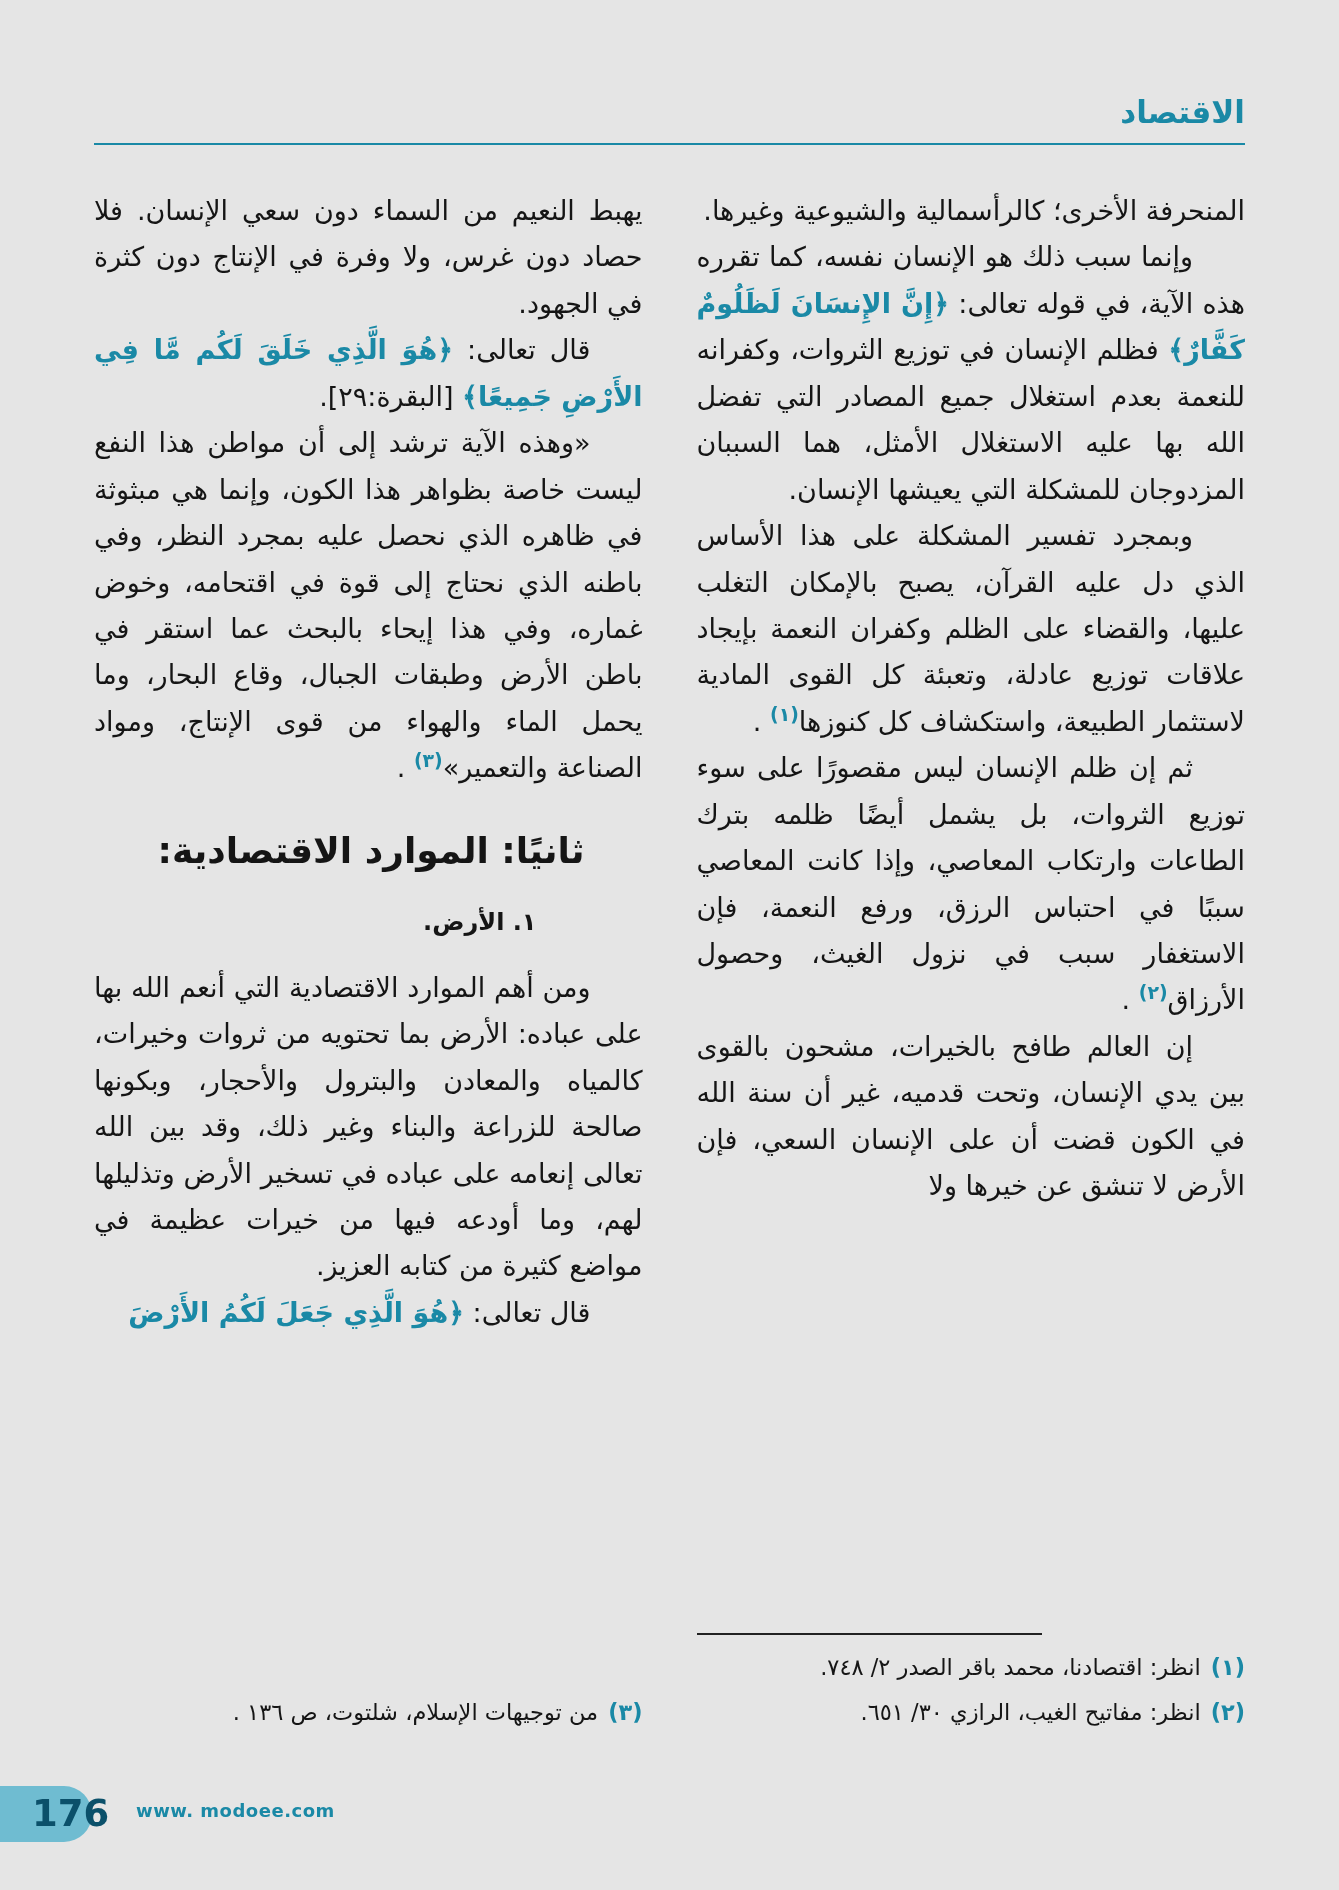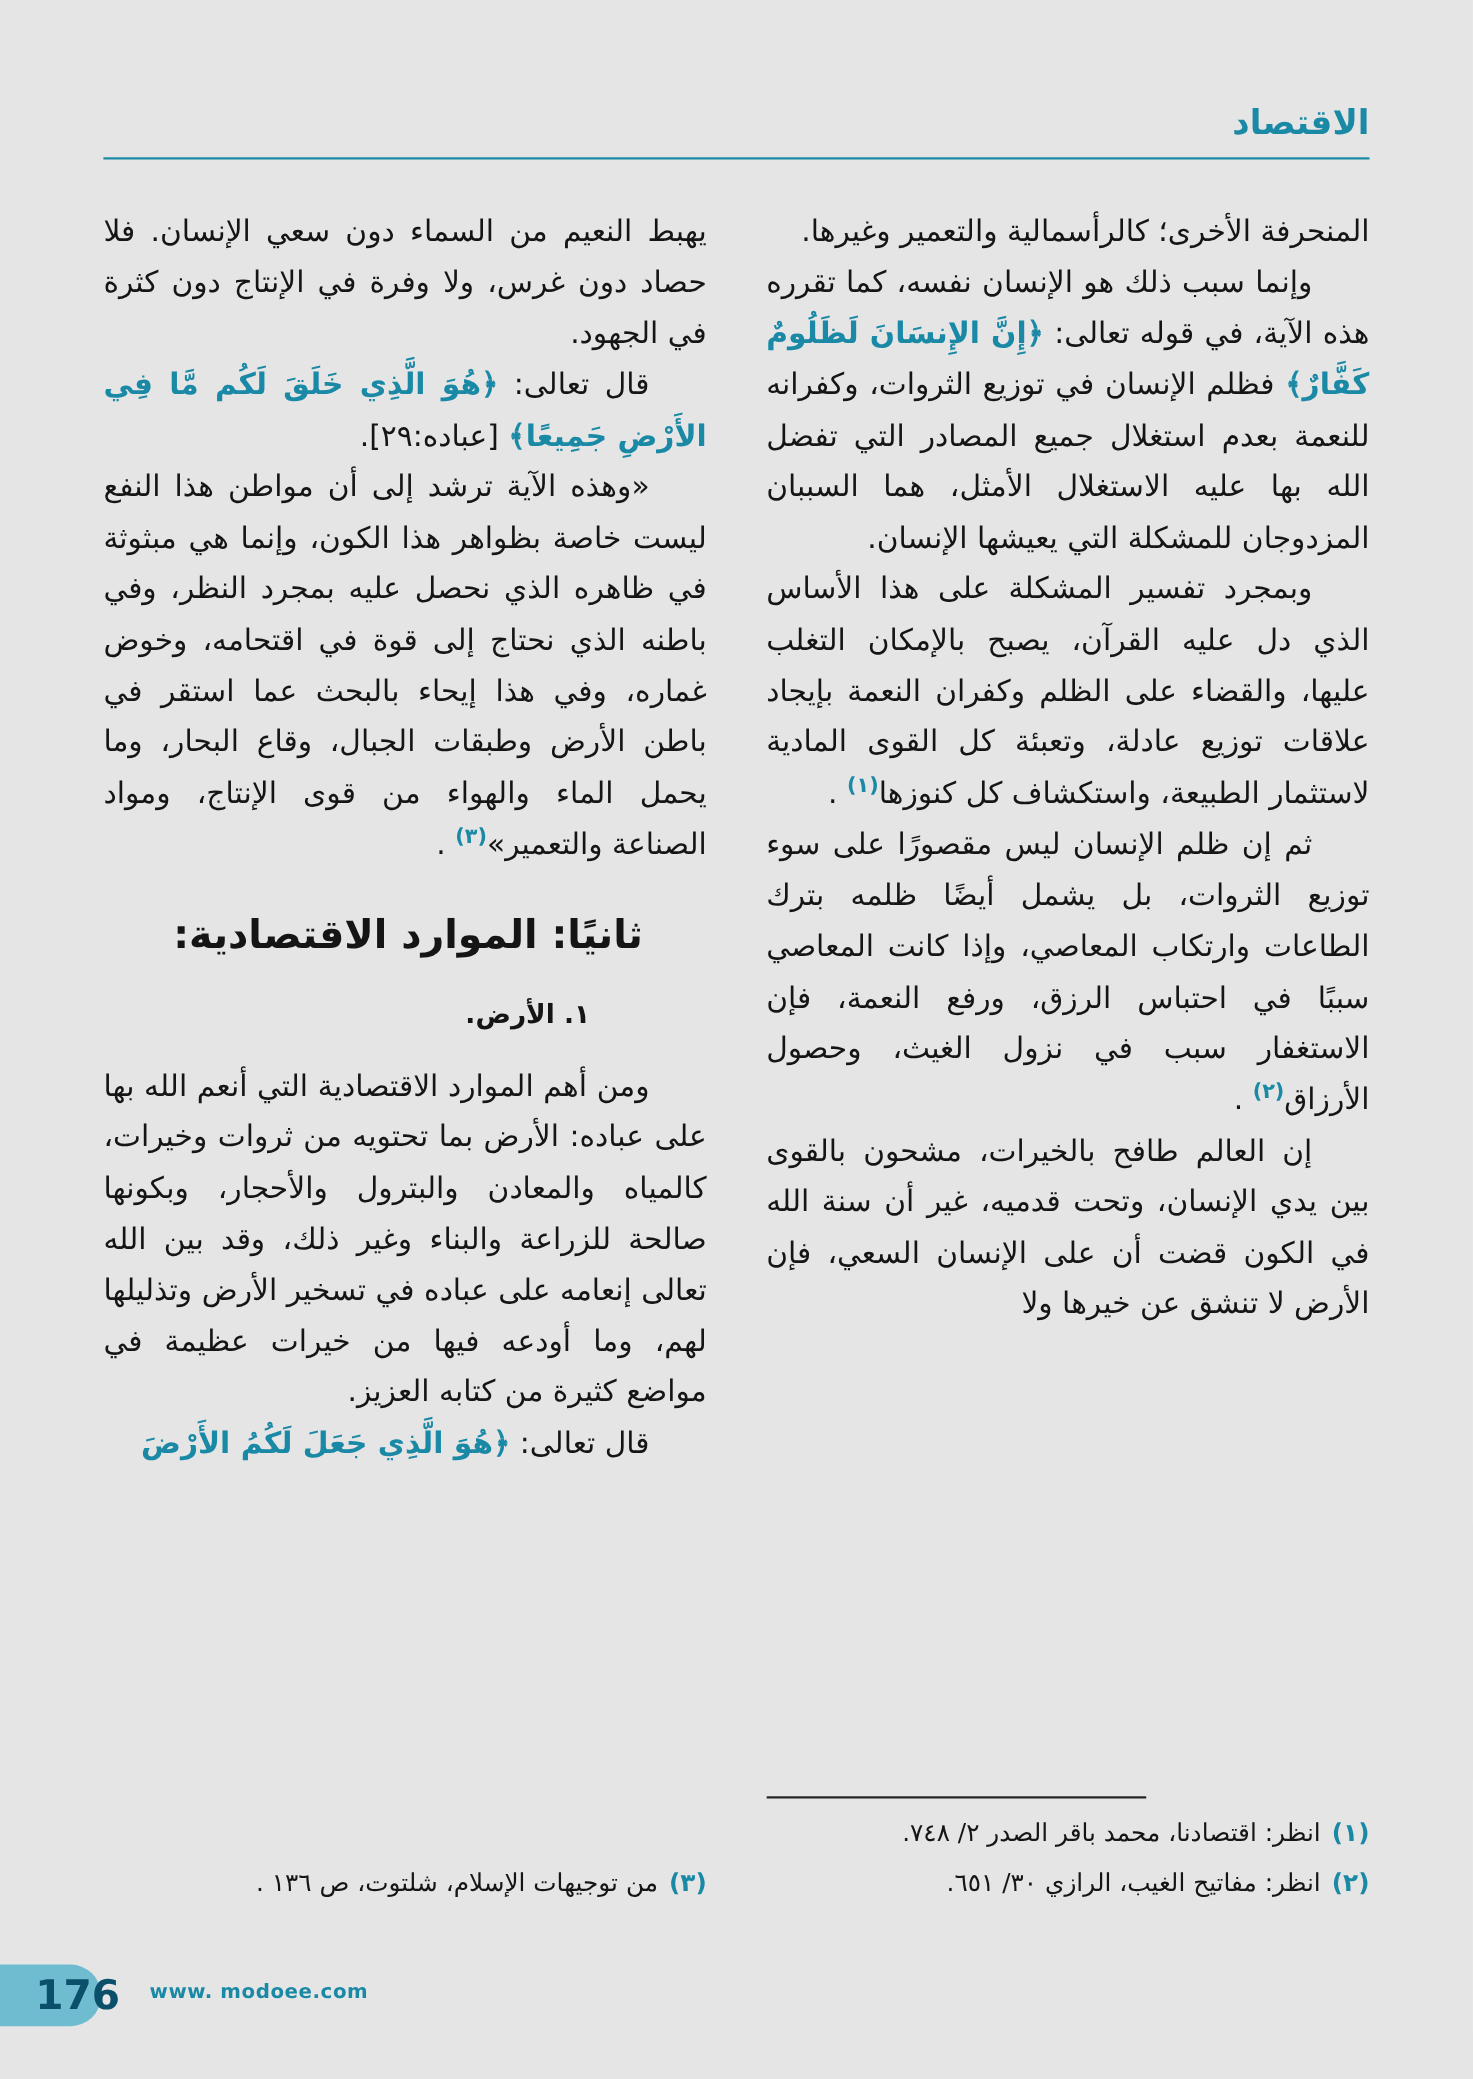--- a/index.html
+++ b/index.html
@@ -93,21 +93,21 @@
 
   <div class="header">
     <h1 class="book-section-title">الاقتصاد</h1>
     <div class="header-rule"></div>
   </div>
 
   <div class="columns">
 
     <section class="col">
       <div class="col-text" id="col-right-text">
-          <p class="para body"><span class="run-n">المنحرفة الأخرى؛ كالرأسمالية والتعمير وغيرها.</span></p>
+          <p class="para body"><span class="run-n">المنحرفة الأخرى؛ كالرأسمالية والشيوعية وغيرها.</span></p>
           <p class="para body indent"><span class="run-n">وإنما سبب ذلك هو الإنسان نفسه، كما تقرره هذه الآية، في قوله تعالى: </span><span class="run-q">﴿إِنَّ الإِنسَانَ لَظَلُومٌ كَفَّارٌ﴾</span><span class="run-n"> فظلم الإنسان في توزيع الثروات، وكفرانه للنعمة بعدم استغلال جميع المصادر التي تفضل الله بها عليه الاستغلال الأمثل، هما السببان المزدوجان للمشكلة التي يعيشها الإنسان.</span></p>
           <p class="para body indent"><span class="run-n">وبمجرد تفسير المشكلة على هذا الأساس الذي دل عليه القرآن، يصبح بالإمكان التغلب عليها، والقضاء على الظلم وكفران النعمة بإيجاد علاقات توزيع عادلة، وتعبئة كل القوى المادية لاستثمار الطبيعة، واستكشاف كل كنوزها</span><span class="run-ref">(١)</span><span class="run-n"> .</span></p>
           <p class="para body indent"><span class="run-n">ثم إن ظلم الإنسان ليس مقصورًا على سوء توزيع الثروات، بل يشمل أيضًا ظلمه بترك الطاعات وارتكاب المعاصي، وإذا كانت المعاصي سببًا في احتباس الرزق، ورفع النعمة، فإن الاستغفار سبب في نزول الغيث، وحصول الأرزاق</span><span class="run-ref">(٢)</span><span class="run-n"> .</span></p>
           <p class="para body indent"><span class="run-n">إن العالم طافح بالخيرات، مشحون بالقوى بين يدي الإنسان، وتحت قدميه، غير أن سنة الله في الكون قضت أن على الإنسان السعي، فإن الأرض لا تنشق عن خيرها ولا</span></p>
         </div>
       <div class="footnotes">
         <div class="footnote-rule"></div>
         <div class="footnote-row">
           <span class="fn-num">(١)</span>
           <span class="fn-text">انظر: اقتصادنا، محمد باقر الصدر ٢/ ٧٤٨.</span>
@@ -115,21 +115,21 @@
         <div class="footnote-row">
           <span class="fn-num">(٢)</span>
           <span class="fn-text">انظر: مفاتيح الغيب، الرازي ٣٠/ ٦٥١.</span>
         </div>
       </div>
     </section>
 
     <section class="col">
       <div class="col-text" id="col-left-text">
           <p class="para body"><span class="run-n">يهبط النعيم من السماء دون سعي الإنسان. فلا حصاد دون غرس، ولا وفرة في الإنتاج دون كثرة في الجهود.</span></p>
-          <p class="para body indent"><span class="run-n">قال تعالى: </span><span class="run-q">﴿هُوَ الَّذِي خَلَقَ لَكُم مَّا فِي الأَرْضِ جَمِيعًا﴾</span><span class="run-n"> [عباده:٢٩].</span></p>
+          <p class="para body indent"><span class="run-n">قال تعالى: </span><span class="run-q">﴿هُوَ الَّذِي خَلَقَ لَكُم مَّا فِي الأَرْضِ جَمِيعًا﴾</span><span class="run-n"> [البقرة:٢٩].</span></p>
           <p class="para body indent"><span class="run-n">«وهذه الآية ترشد إلى أن مواطن هذا النفع ليست خاصة بظواهر هذا الكون، وإنما هي مبثوثة في ظاهره الذي نحصل عليه بمجرد النظر، وفي باطنه الذي نحتاج إلى قوة في اقتحامه، وخوض غماره، وفي هذا إيحاء بالبحث عما استقر في باطن الأرض وطبقات الجبال، وقاع البحار، وما يحمل الماء والهواء من قوى الإنتاج، ومواد الصناعة والتعمير»</span><span class="run-ref">(٣)</span><span class="run-n"> .</span></p>
           <p class="para h-section"><span class="run-n">ثانيًا: الموارد الاقتصادية:</span></p>
           <p class="para h-sub"><span class="run-n">١. الأرض.</span></p>
           <p class="para body indent"><span class="run-n">ومن أهم الموارد الاقتصادية التي أنعم الله بها على عباده: الأرض بما تحتويه من ثروات وخيرات، كالمياه والمعادن والبترول والأحجار، وبكونها صالحة للزراعة والبناء وغير ذلك، وقد بين الله تعالى إنعامه على عباده في تسخير الأرض وتذليلها لهم، وما أودعه فيها من خيرات عظيمة في مواضع كثيرة من كتابه العزيز.</span></p>
           <p class="para body indent"><span class="run-n">قال تعالى: </span><span class="run-q">﴿هُوَ الَّذِي جَعَلَ لَكُمُ الأَرْضَ</span></p>
         </div>
       <div class="footnotes">
         <div class="footnote-row">
           <span class="fn-num">(٣)</span>
           <span class="fn-text">من توجيهات الإسلام، شلتوت، ص ١٣٦ .</span>

